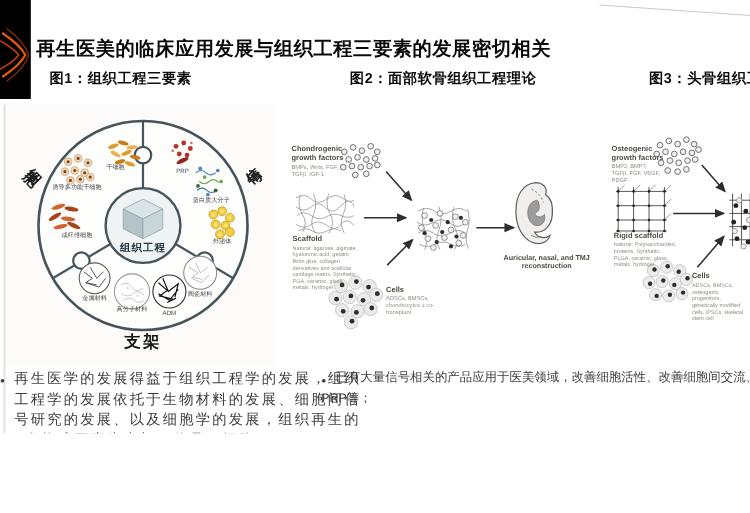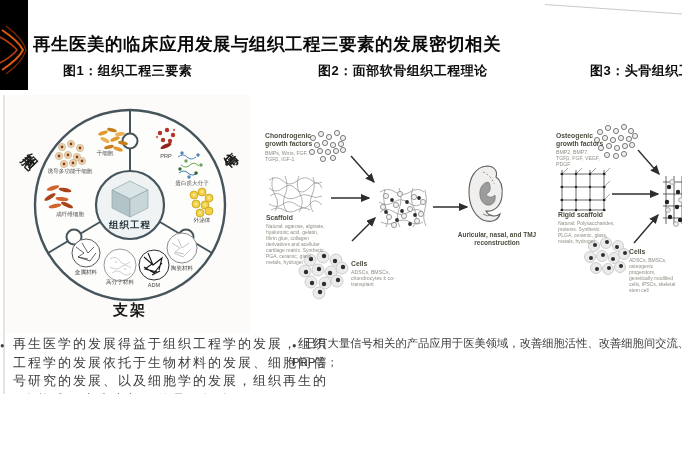--- a/index.html
+++ b/index.html
@@ -3,21 +3,21 @@
 <meta charset="utf-8">
 <style>
   html,body{margin:0;padding:0;background:#fff;}
   #slide{position:relative;width:682px;height:394px;background:#fff;overflow:hidden;
          font-family:"Liberation Sans", sans-serif;color:#111;}
   .abs{position:absolute;}
   
   #logo{left:0;top:0;width:28px;height:90px;background:#000;}
   #title{left:33px;top:32px;font-size:17.5px;font-weight:bold;letter-spacing:.5px;color:#0a0a0a;white-space:nowrap;}
   .caption{top:62px;font-size:13px;font-weight:bold;letter-spacing:.5px;color:#0d0d0d;white-space:nowrap;}
-  #cap1{left:63px;} #cap2{left:318px;text-align:center;} #cap3{left:590px;}
+  #cap1{left:45px;} #cap2{left:318px;text-align:center;} #cap3{left:590px;}
   #edge-line{left:545px;top:4px;width:150px;border-top:1px solid #c9c9c9;transform:rotate(4deg);transform-origin:left top;}
   #left-rule{left:3px;top:95px;width:2px;height:358px;background:#e4e4e1;}
   
   #fig1{left:6px;top:95px;width:244px;height:238px;background:#fcfbf9;}
   #fig1 .lbl{position:absolute;font-size:5.6px;color:#4a4a4a;text-align:center;line-height:1.15;}
   #f1-center-label{left:88px;top:124px;width:72px;font-size:9.5px;font-weight:bold;color:#22333b;letter-spacing:1px;font-family:Liberation Serif, serif;}
   #f1-scaffold{left:94px;top:206px;width:60px;text-align:center;font-size:15px;font-weight:bold;color:#161616;letter-spacing:2px;}
   .vlab{position:absolute;writing-mode:vertical-rl;text-orientation:upright;font-size:13.5px;font-weight:bold;color:#1b1b1b;letter-spacing:3px;}
   #f1-cells-lab{left:26px;top:52px;transform:rotate(46deg);}
   #f1-signals-lab{left:204px;top:52px;transform:rotate(-46deg);}

